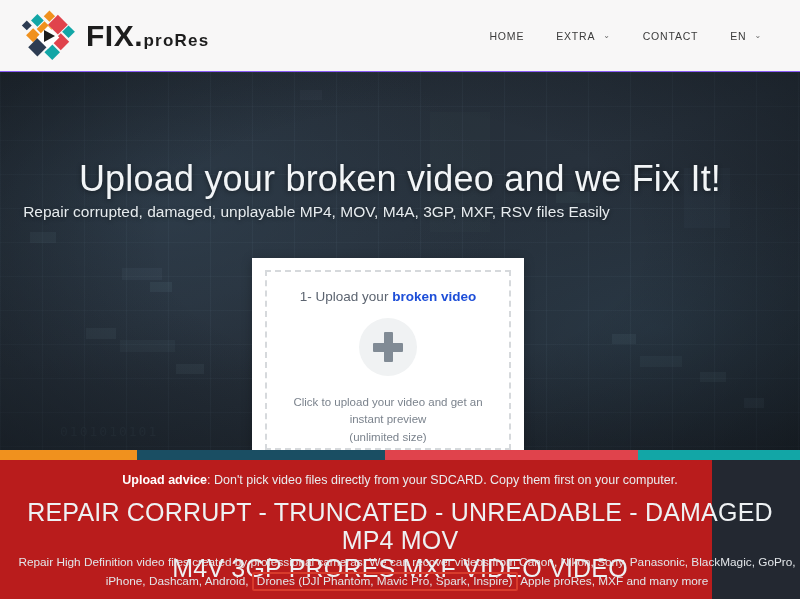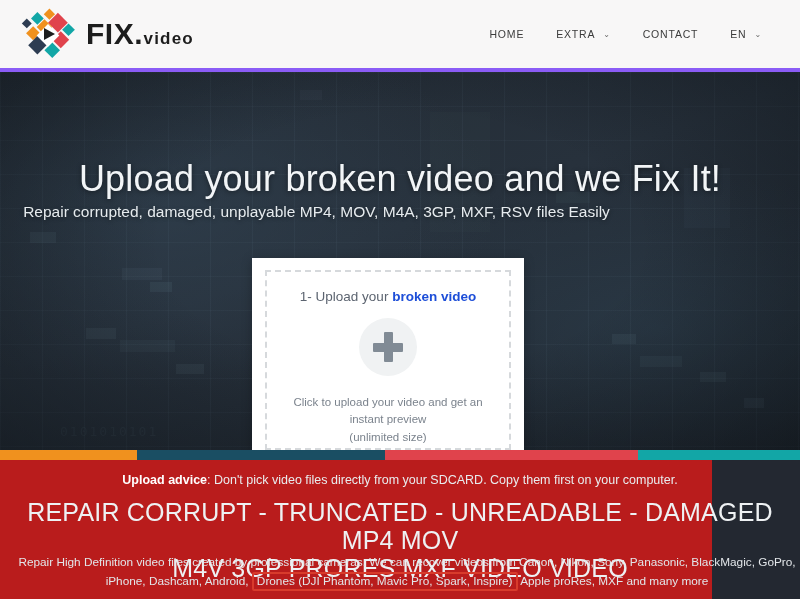--- a/index.html
+++ b/index.html
@@ -9,21 +9,21 @@
     background:#232831;
   }
   .page{position:relative;width:800px;height:599px;overflow:hidden;}
 
   
   .header{
     position:absolute;left:0;top:0;width:800px;height:72px;
     background:#f8f7f7;
     display:flex;align-items:center;
     box-sizing:border-box;
-    border-bottom:4px solid #8b5cf6;
+    border-bottom:1px solid #8b5cf6;
   }
   .logo-wrap{display:flex;align-items:center;margin-left:18px;}
   .logo-mark{position:relative;width:62px;height:56px;flex:0 0 auto;}
   .logo-text{
     margin-left:6px;display:flex;align-items:baseline;
     color:#1d1d1d;
   }
   .logo-fix{font-size:30px;font-weight:bold;letter-spacing:0.5px;line-height:1;}
   .logo-dot{font-size:30px;font-weight:bold;line-height:1;}
   .logo-video{font-size:17px;font-weight:bold;letter-spacing:1.2px;line-height:1;margin-left:1px;}
@@ -170,21 +170,21 @@
             <rect x="24" y="37" width="13" height="13" fill="#2d3c52"></rect>
             <rect x="29" y="21" width="16" height="2" fill="#ffffff" opacity="0"></rect>
             <rect x="23" y="21" width="16" height="16" fill="#ffffff"></rect>
           </g>
           <polygon points="26,22 26,34 37,28" fill="#1d1d1d"></polygon>
         </svg>
       </div>
       <div class="logo-text">
         <span class="logo-fix">FIX</span>
         <span class="logo-dot">.</span>
-        <span class="logo-video">video</span>
+        <span class="logo-video">proRes</span>
       </div>
     </div>
 
     <div class="nav">
 
       <div class="nav-item">
         <span>HOME</span>
       </div>
 
 

